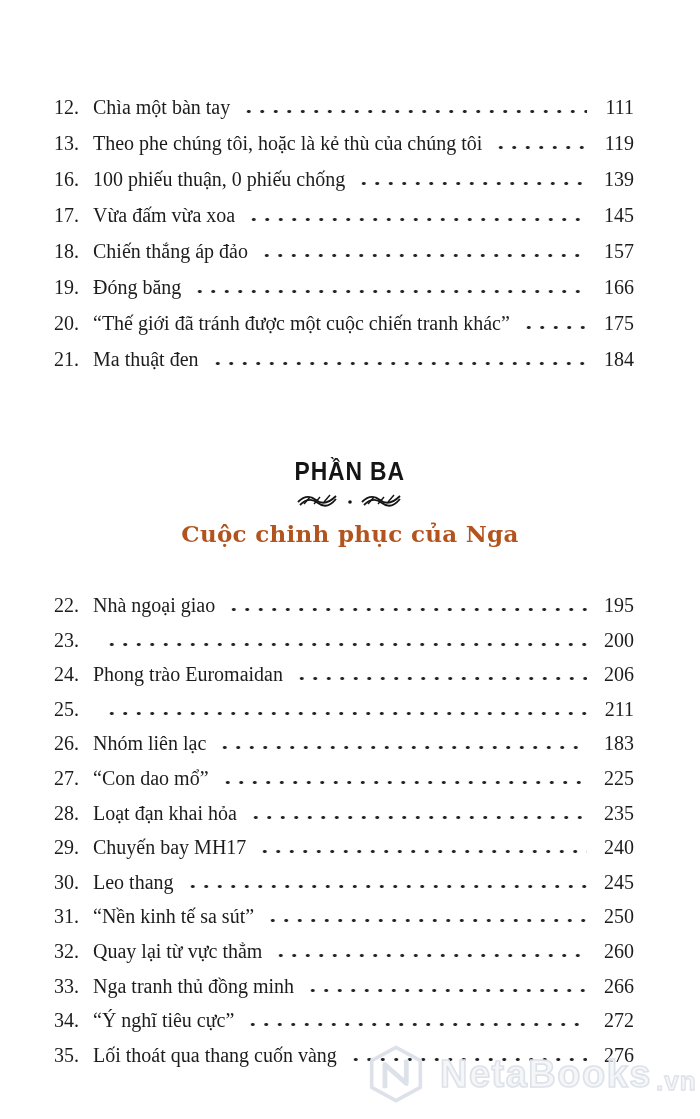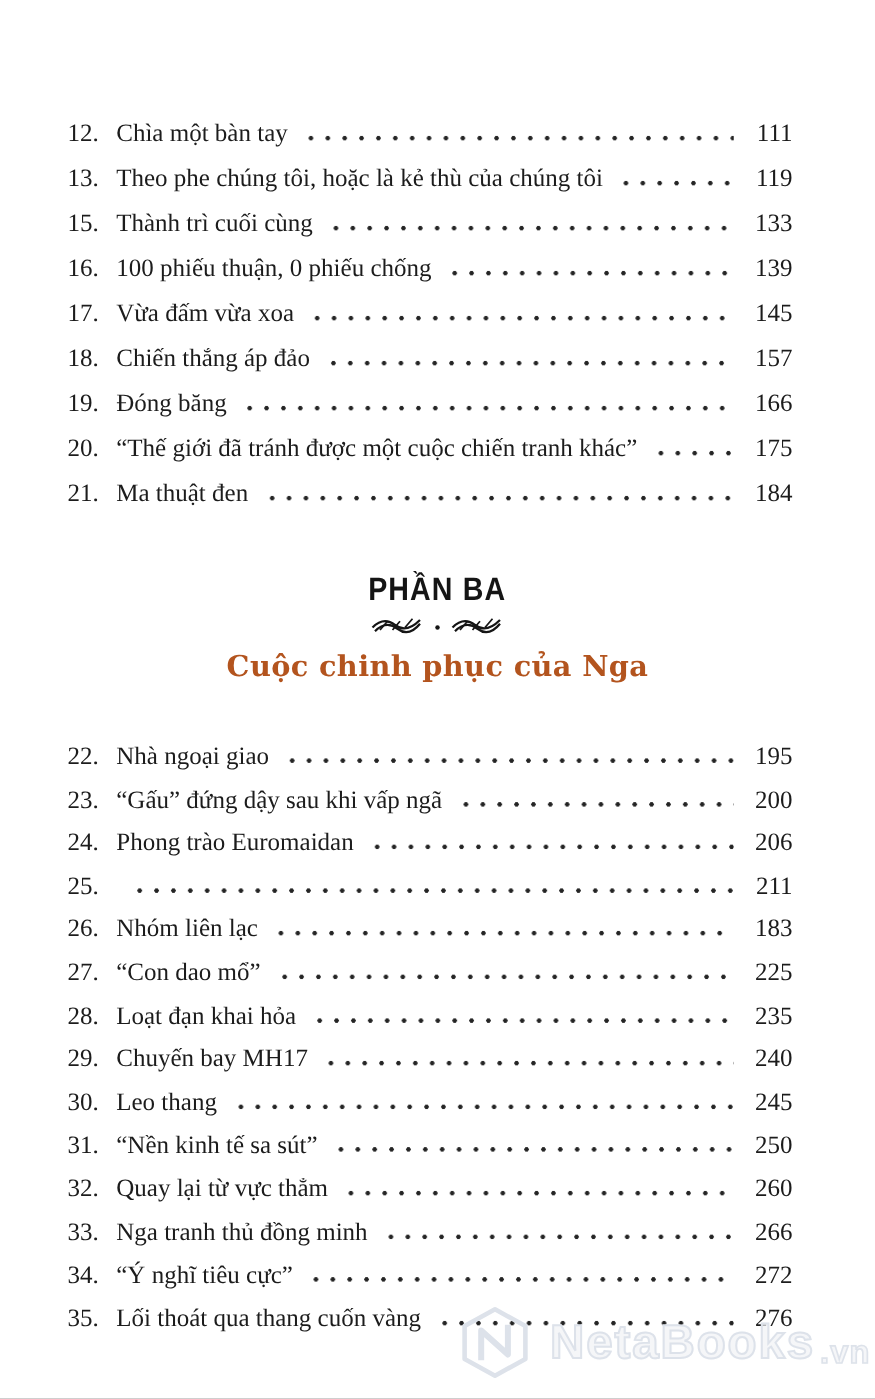--- a/index.html
+++ b/index.html
@@ -124,26 +124,20 @@
         <span class="num">12.</span>
         <span class="ttl">Chìa một bàn tay</span>
         <span class="dots"></span>
         <span class="pg">111</span>
       </div>
       <div class="row">
         <span class="num">13.</span>
         <span class="ttl">Theo phe chúng tôi, hoặc là kẻ thù của chúng tôi</span>
         <span class="dots"></span>
         <span class="pg">119</span>
-      </div>
-      <div class="row">
-        <span class="num">15.</span>
-        <span class="ttl">Thành trì cuối cùng</span>
-        <span class="dots"></span>
-        <span class="pg">133</span>
       </div>
       <div class="row">
         <span class="num">16.</span>
         <span class="ttl">100 phiếu thuận, 0 phiếu chống</span>
         <span class="dots"></span>
         <span class="pg">139</span>
       </div>
       <div class="row">
         <span class="num">17.</span>
         <span class="ttl">Vừa đấm vừa xoa</span>
@@ -192,21 +186,20 @@
 
   <div class="toc toc-lower">
       <div class="row">
         <span class="num">22.</span>
         <span class="ttl">Nhà ngoại giao</span>
         <span class="dots"></span>
         <span class="pg">195</span>
       </div>
       <div class="row">
         <span class="num">23.</span>
-        <span class="ttl">“Gấu” đứng dậy sau khi vấp ngã</span>
         <span class="dots"></span>
         <span class="pg">200</span>
       </div>
       <div class="row">
         <span class="num">24.</span>
         <span class="ttl">Phong trào Euromaidan</span>
         <span class="dots"></span>
         <span class="pg">206</span>
       </div>
       <div class="row">

